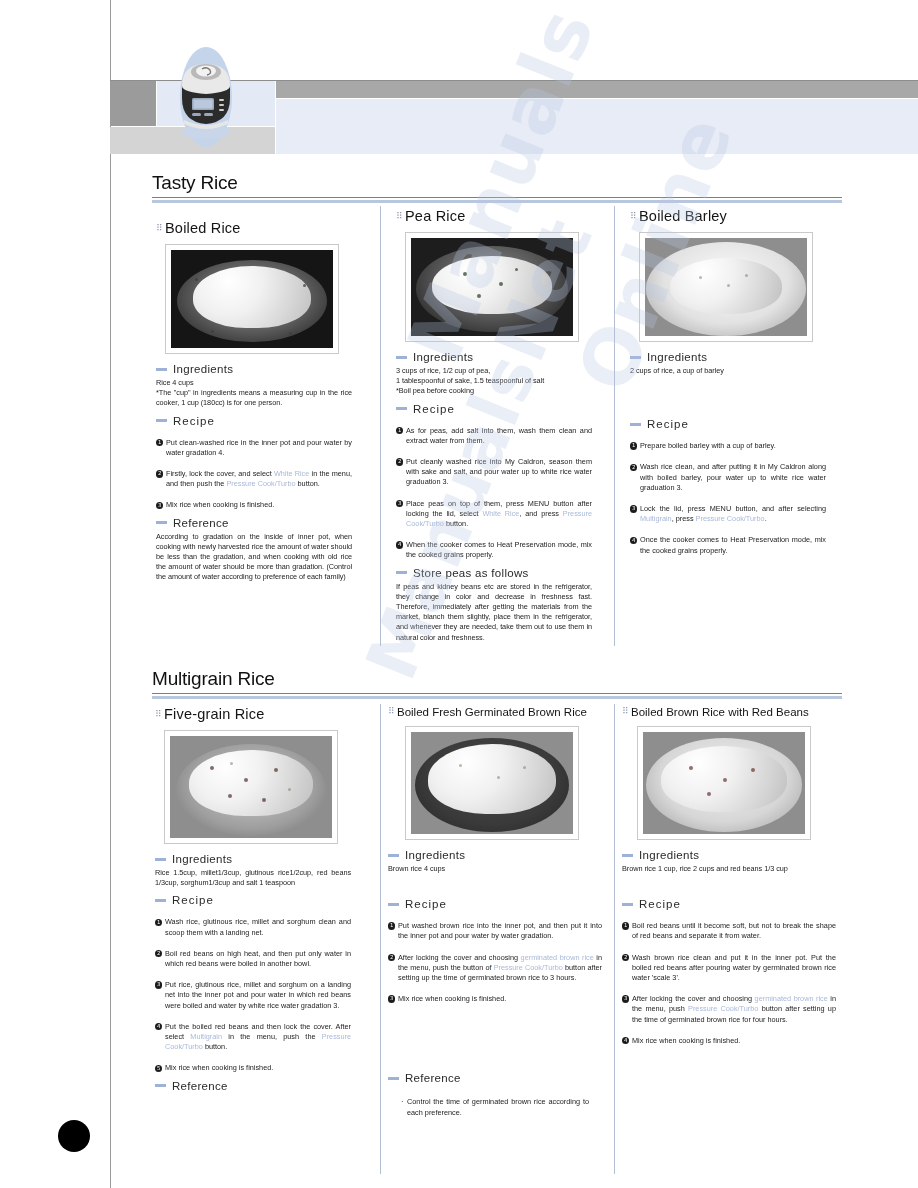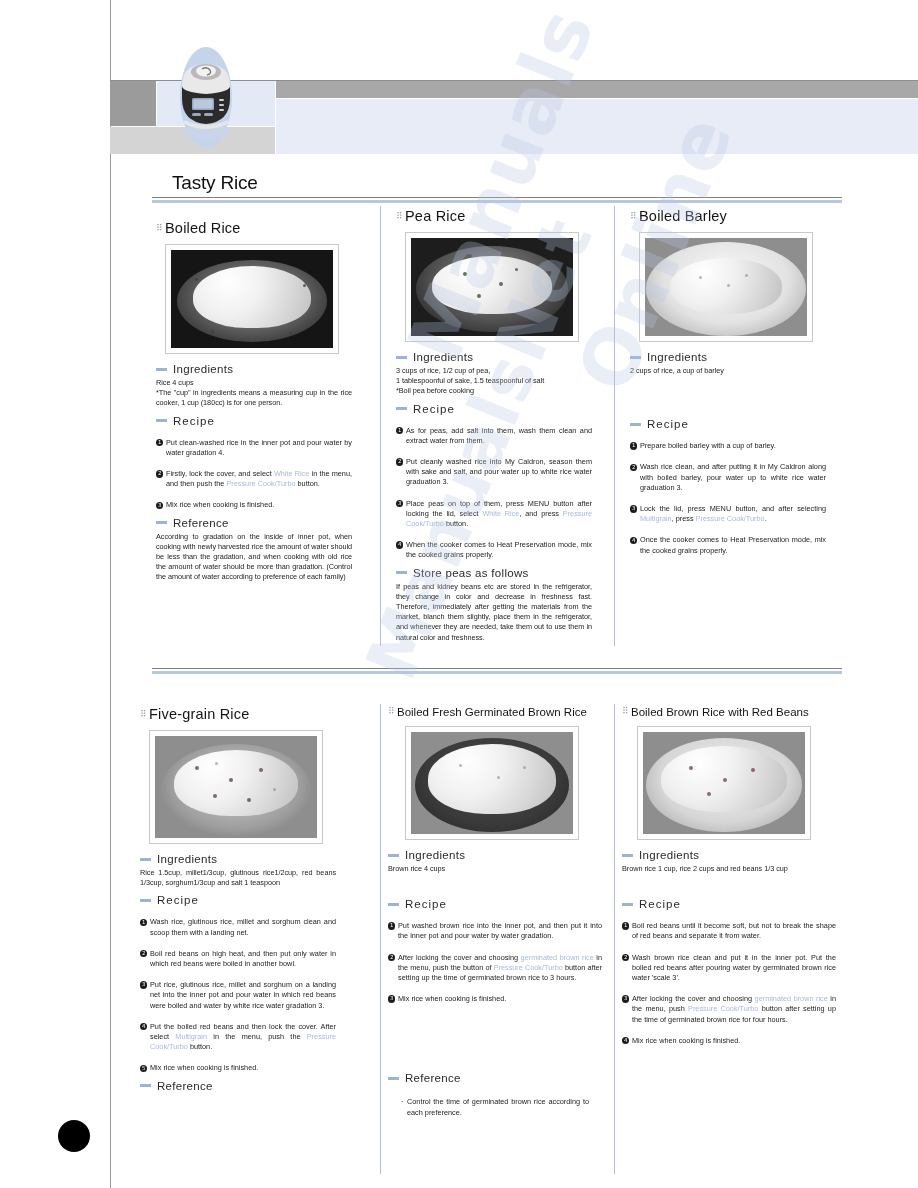--- a/index.html
+++ b/index.html
@@ -110,21 +110,20 @@
     position: absolute;
     left: 152px;
     width: 690px;
   }
   .chapter-title {
     font-size: 19px;
     font-family: "Liberation Sans", sans-serif;
     letter-spacing: -0.2px;
     color: #111;
     padding-bottom: 3px;
-    margin-left: 20px;
   }
   .chapter-underline {
     height: 1px;
     background: #7f7f7f;
     margin-bottom: 2px;
   }
   .chapter-underline2 {
     height: 3px;
     background: #b8c6de;
   }
@@ -447,28 +446,29 @@
   </div>
   <ol class="steps">
     <li>Prepare boiled barley with a cup of barley.</li>
     <li>Wash rice clean, and after putting it in My Caldron along with boiled barley, pour water up to white rice water graduation 3.</li>
     <li>Lock the lid, press MENU button, and after selecting <span class="hl">Multigrain</span>, press <span class="hl">Pressure Cook/Turbo</span>.</li>
     <li>Once the cooker comes to Heat Preservation mode, mix the cooked grains properly.</li>
   </ol>
 </div>
 
 <div class="chapter" style="top:668px;">
+  <div class="chapter-title">Multigrain Rice</div>
   <div class="chapter-underline"></div>
   <div class="chapter-underline2"></div>
 </div>
 
 <div class="col-divider" style="left:380px; top:704px; height:470px;"></div>
 <div class="col-divider" style="left:614px; top:704px; height:470px;"></div>
 
-<div class="col" style="left:140px; top:706px;">
+<div class="col" style="left:155px; top:706px;">
   <div class="recipe-title">
     <span class="dots">⠿</span><span>Five-grain Rice</span>
   </div>
 
   <div class="photo-frame" style="height:112px;">
     <div class="photo-inner ph-gray">
       <div class="bowl-rim" style="top:8px;width:150px;height:92px;background:radial-gradient(ellipse at 50% 45%,#cfcfcf 0%,#9e9e9e 60%,#6b6b6b 100%);"></div>
       <div class="bowl-rice" style="top:14px;width:124px;height:66px;"></div>
       <div class="speck" style="left:40px;top:30px;width:4px;height:4px;background:#5a3c38;"></div>
       <div class="speck" style="left:74px;top:42px;width:4px;height:4px;background:#5a3c38;"></div>

